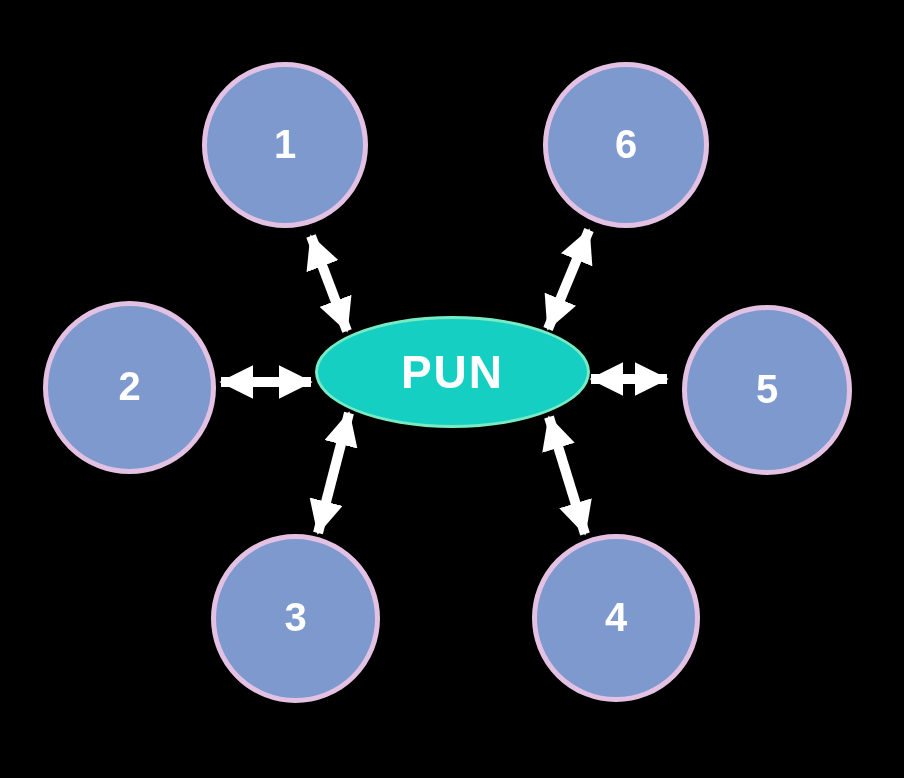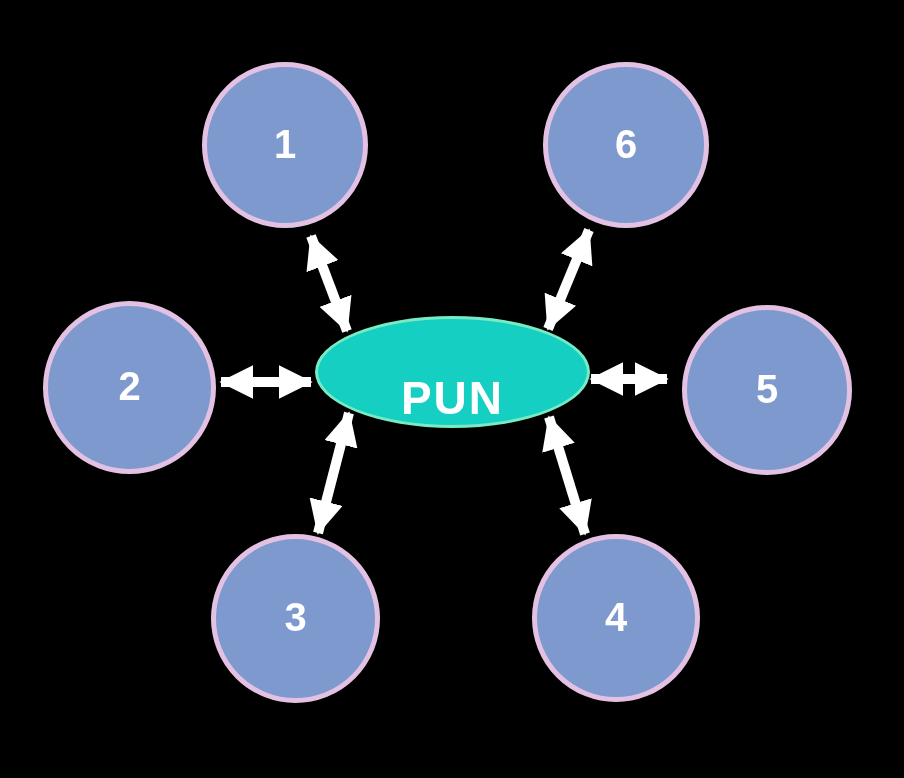--- a/index.html
+++ b/index.html
@@ -58,21 +58,21 @@
   .c6{ left:543px; top:62px;  width:166px; height:166px; }
   .hub{
     position:absolute;
     box-sizing:border-box;
     left:315px; top:316px;
     width:275px; height:112px;
     border-radius:50%;
     background:var(--hub-fill);
     border:3px solid var(--hub-border);
     display:flex;
-    align-items:flex-end;
+    align-items:center;
     justify-content:center;
     color:var(--label-text);
     font-weight:700;
     font-size:46px;
     letter-spacing:2px;
   }
 </style>
 </head>
 <body>
 

